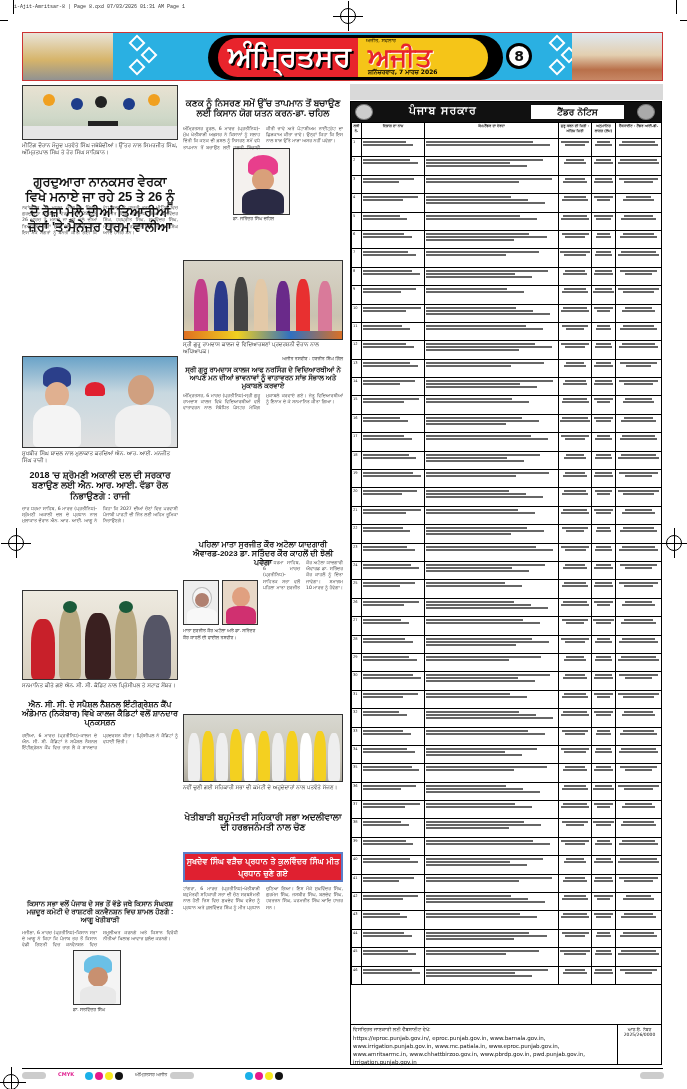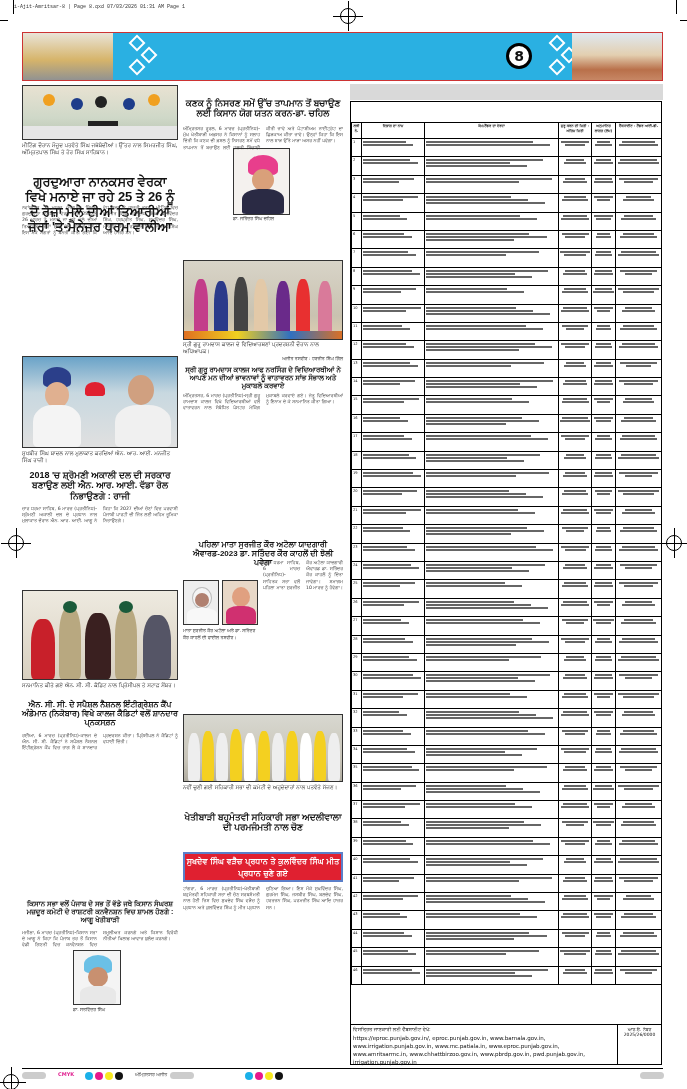--- a/index.html
+++ b/index.html
@@ -66,20 +66,28 @@
 <div class="crop" style="left:676px;top:0;width:1px;height:14px"></div>
 <div class="crop" style="left:680px;top:20px;width:7px;height:1px"></div>
 
 <div class="mast">
   <div class="img-l"></div>
   <div class="diamonds" style="left:100px">
     <span style="left:8px;top:4px"></span>
       <span style="left:20px;top:16px"></span>
       <span style="left:8px;top:28px"></span>
   </div>
+  <div class="oval">
+    <div class="red"></div>
+    <div class="yel"></div>
+    <div class="title1">ਅੰਮ੍ਰਿਤਸਰ</div>
+    <div class="edition">ਅਜੀਤ, ਸਫਲਾਰ</div>
+    <div class="title2">ਅਜੀਤ</div>
+    <div class="mdate">ਸ਼ਨਿੱਚਰਵਾਰ, 7 ਮਾਰਚ 2026</div>
+  </div>
   <div class="pageno">8</div>
   <div class="diamonds" style="left:520px">
     <span style="left:8px;top:4px"></span>
       <span style="left:20px;top:16px"></span>
       <span style="left:8px;top:28px"></span>
   </div>
   <div class="img-r"></div>
 </div>
 <div class="grey-bar"></div>
 
@@ -166,34 +174,40 @@
   <div class="person" style="left:46px;width:12px;height:52px;background:#f4d020"></div>
   <div class="person" style="left:60px;width:12px;height:48px;background:#fff"></div>
   <div class="person" style="left:74px;width:12px;height:50px;background:#f4d020"></div>
   <div class="person" style="left:88px;width:12px;height:48px;background:#eee"></div>
   <div class="person" style="left:102px;width:12px;height:50px;background:#f4d020"></div>
   <div class="person" style="left:116px;width:12px;height:48px;background:#fff"></div>
   <div class="person" style="left:130px;width:12px;height:50px;background:#f4d020"></div>
   <div class="person" style="left:144px;width:12px;height:48px;background:#eee"></div>
 </div>
 <div class="caption" style="left:183px;top:784px;width:160px">ਨਵੀਂ ਚੁਣੀ ਗਈ ਸਹਿਕਾਰੀ ਸਭਾ ਦੀ ਕਮੇਟੀ ਦੇ ਅਹੁਦੇਦਾਰਾਂ ਨਾਲ ਪਤਵੰਤੇ ਸੱਜਣ।</div>
-<div class="headline" style="left:183px;top:812px;width:160px;font-size:9px">ਖੇਤੀਬਾੜੀ ਬਹੁਮੰਤਵੀ ਸਹਿਕਾਰੀ ਸਭਾ ਅਦਲੀਵਾਲਾ ਦੀ ਪਰਮਜੰਮਤੀ ਨਾਲ ਚੋਣ</div>
+<div class="headline" style="left:183px;top:812px;width:160px;font-size:9px">ਖੇਤੀਬਾੜੀ ਬਹੁਮੰਤਵੀ ਸਹਿਕਾਰੀ ਸਭਾ ਅਦਲੀਵਾਲਾ ਦੀ ਹਰਭਜਨੰਮਤੀ ਨਾਲ ਚੋਣ</div>
 <div class="banner">ਸੁਖਦੇਵ ਸਿੰਘ ਵੜੈਚ ਪ੍ਰਧਾਨ ਤੇ ਕੁਲਵਿੰਦਰ ਸਿੰਘ ਮੀਤ ਪ੍ਰਧਾਨ ਚੁਣੇ ਗਏ</div>
 <div class="body" style="left:183px;top:886px;width:160px;height:180px;column-count:2">ਟਾਂਗਰਾ, 6 ਮਾਰਚ (ਪ੍ਰਤੀਨਿਧ)-ਖੇਤੀਬਾੜੀ ਬਹੁਮੰਤਵੀ ਸਹਿਕਾਰੀ ਸਭਾ ਦੀ ਚੋਣ ਸਰਬਸੰਮਤੀ ਨਾਲ ਹੋਈ ਜਿਸ ਵਿਚ ਸੁਖਦੇਵ ਸਿੰਘ ਵੜੈਚ ਨੂੰ ਪ੍ਰਧਾਨ ਅਤੇ ਕੁਲਵਿੰਦਰ ਸਿੰਘ ਨੂੰ ਮੀਤ ਪ੍ਰਧਾਨ ਚੁਣਿਆ ਗਿਆ। ਇਸ ਮੌਕੇ ਸੁਖਵਿੰਦਰ ਸਿੰਘ, ਗੁਰਮੇਜ ਸਿੰਘ, ਜਸਬੀਰ ਸਿੰਘ, ਬਲਦੇਵ ਸਿੰਘ, ਹਰਭਜਨ ਸਿੰਘ, ਪਰਮਜੀਤ ਸਿੰਘ ਆਦਿ ਹਾਜ਼ਰ ਸਨ।</div>
 
 <div class="headline" style="left:22px;top:900px;width:156px;font-size:7px">ਕਿਸਾਨ ਸਭਾ ਵਲੋਂ ਪੰਜਾਬ ਦੇ ਸਭ ਤੋਂ ਵੱਡੇ ਜਥੇ ਕਿਸਾਨ ਸੰਘਰਸ਼ ਮਜ਼ਦੂਰ ਕਮੇਟੀ ਦੇ ਰਾਸ਼ਟਰੀ ਕਨਵੈਨਸ਼ਨ ਵਿਚ ਸ਼ਾਮਲ ਹੋਣਗੇ : ਆਗੂ ਖੇਤੀਬਾੜੀ</div>
 <div class="photo" style="left:73px;top:950px;width:48px;height:55px;background:#f4f4f4">
   <div class="head" style="left:10px;top:4px;width:28px;height:18px;background:#6ac0e6;border-radius:50% 50% 20% 20%"></div>
   <div class="head" style="left:14px;top:16px;width:20px;height:20px;background:#c89070"></div>
   <div class="person" style="left:6px;width:36px;height:18px;background:#e8e8e8"></div>
 </div>
 <div class="caption" style="left:73px;top:1006px;width:48px;font-size:4.5px">ਡਾ. ਸਤਵਿੰਦਰ ਸਿੰਘ</div>
 <div class="body" style="left:22px;top:930px;width:156px;height:135px;column-count:2">ਮਜੀਠਾ, 6 ਮਾਰਚ (ਪ੍ਰਤੀਨਿਧ)-ਕਿਸਾਨ ਸਭਾ ਦੇ ਆਗੂ ਨੇ ਕਿਹਾ ਕਿ ਪੰਜਾਬ ਭਰ ਤੋਂ ਕਿਸਾਨ ਵੱਡੀ ਗਿਣਤੀ ਵਿਚ ਕਨਵੈਨਸ਼ਨ ਵਿਚ ਸ਼ਮੂਲੀਅਤ ਕਰਨਗੇ ਅਤੇ ਕਿਸਾਨ ਵਿਰੋਧੀ ਨੀਤੀਆਂ ਖਿਲਾਫ਼ ਆਵਾਜ਼ ਬੁਲੰਦ ਕਰਨਗੇ।</div>
 
 <div class="tender">
+  <div class="t-head">
+    <div class="emb" style="left:4px"></div>
+    <div class="gov">ਪੰਜਾਬ ਸਰਕਾਰ</div>
+    <div class="tn">ਟੈਂਡਰ ਨੋਟਿਸ</div>
+    <div class="emb" style="left:286px;background:#aaa"></div>
+  </div>
   <table class="tt">
     <colgroup>
         <col style="width:10px">
         <col style="width:63px">
         <col style="width:134px">
         <col style="width:33px">
         <col style="width:24px">
         <col style="width:46px">
       </colgroup>
     <thead>

